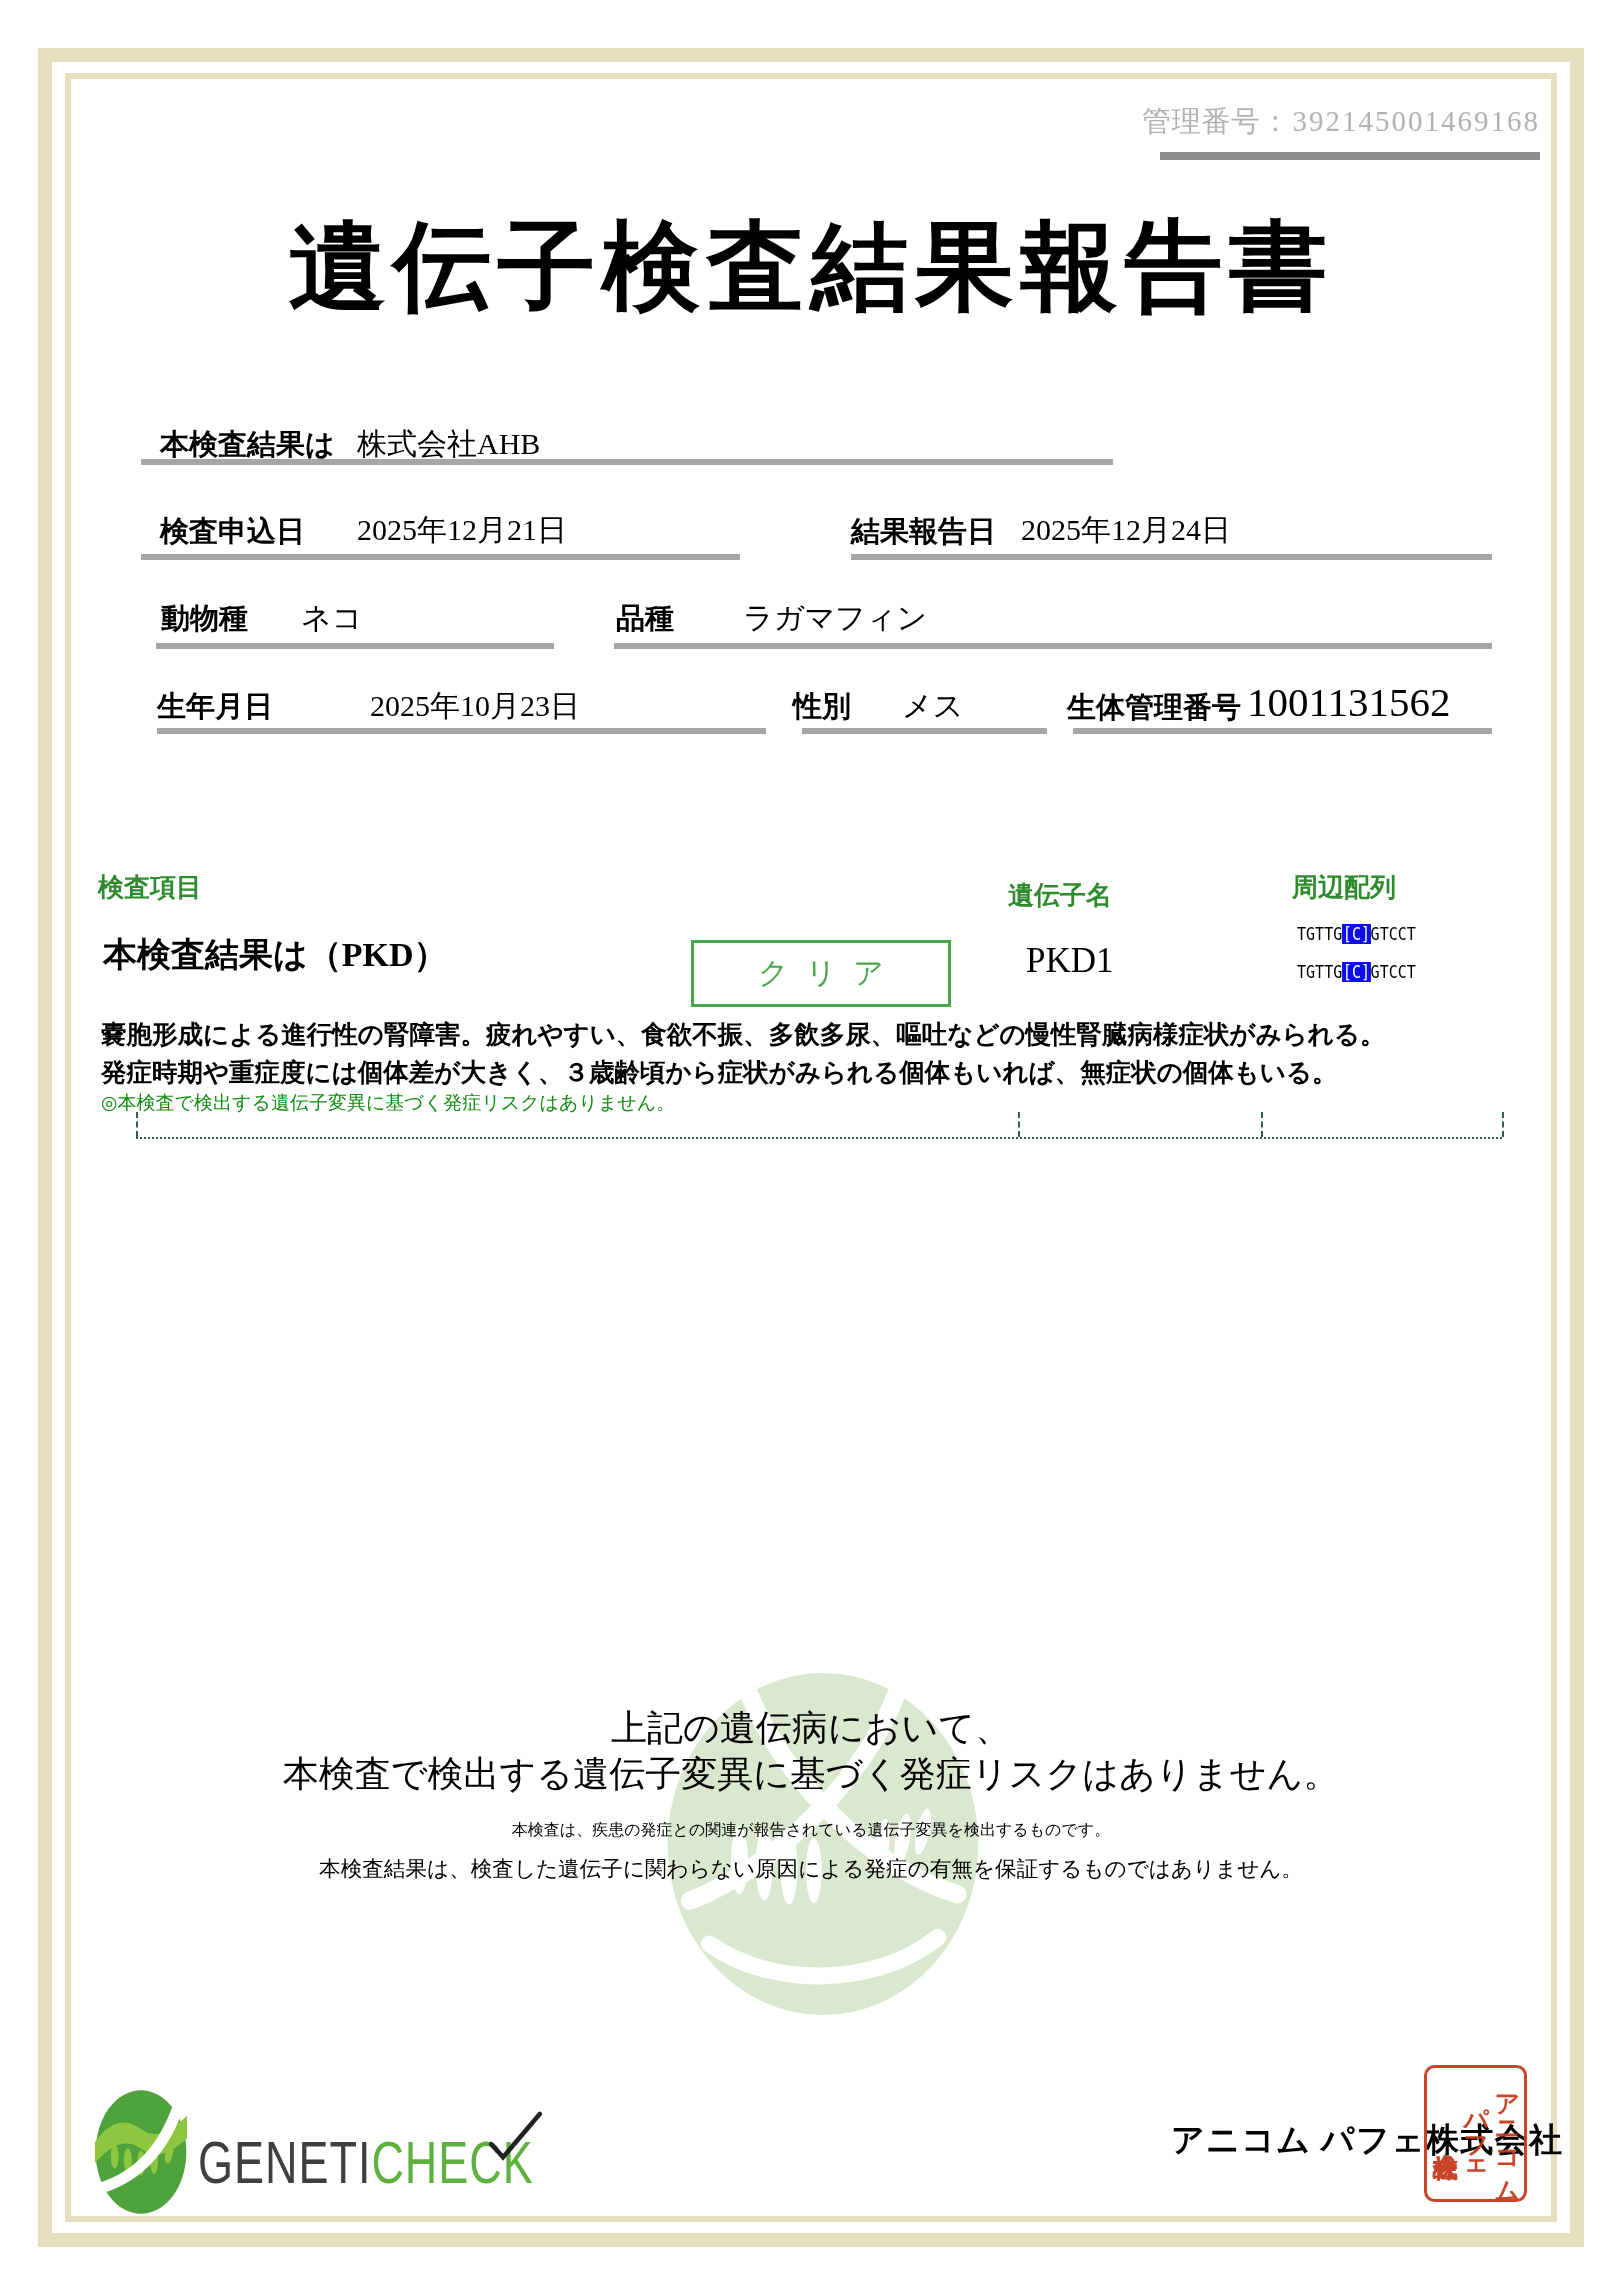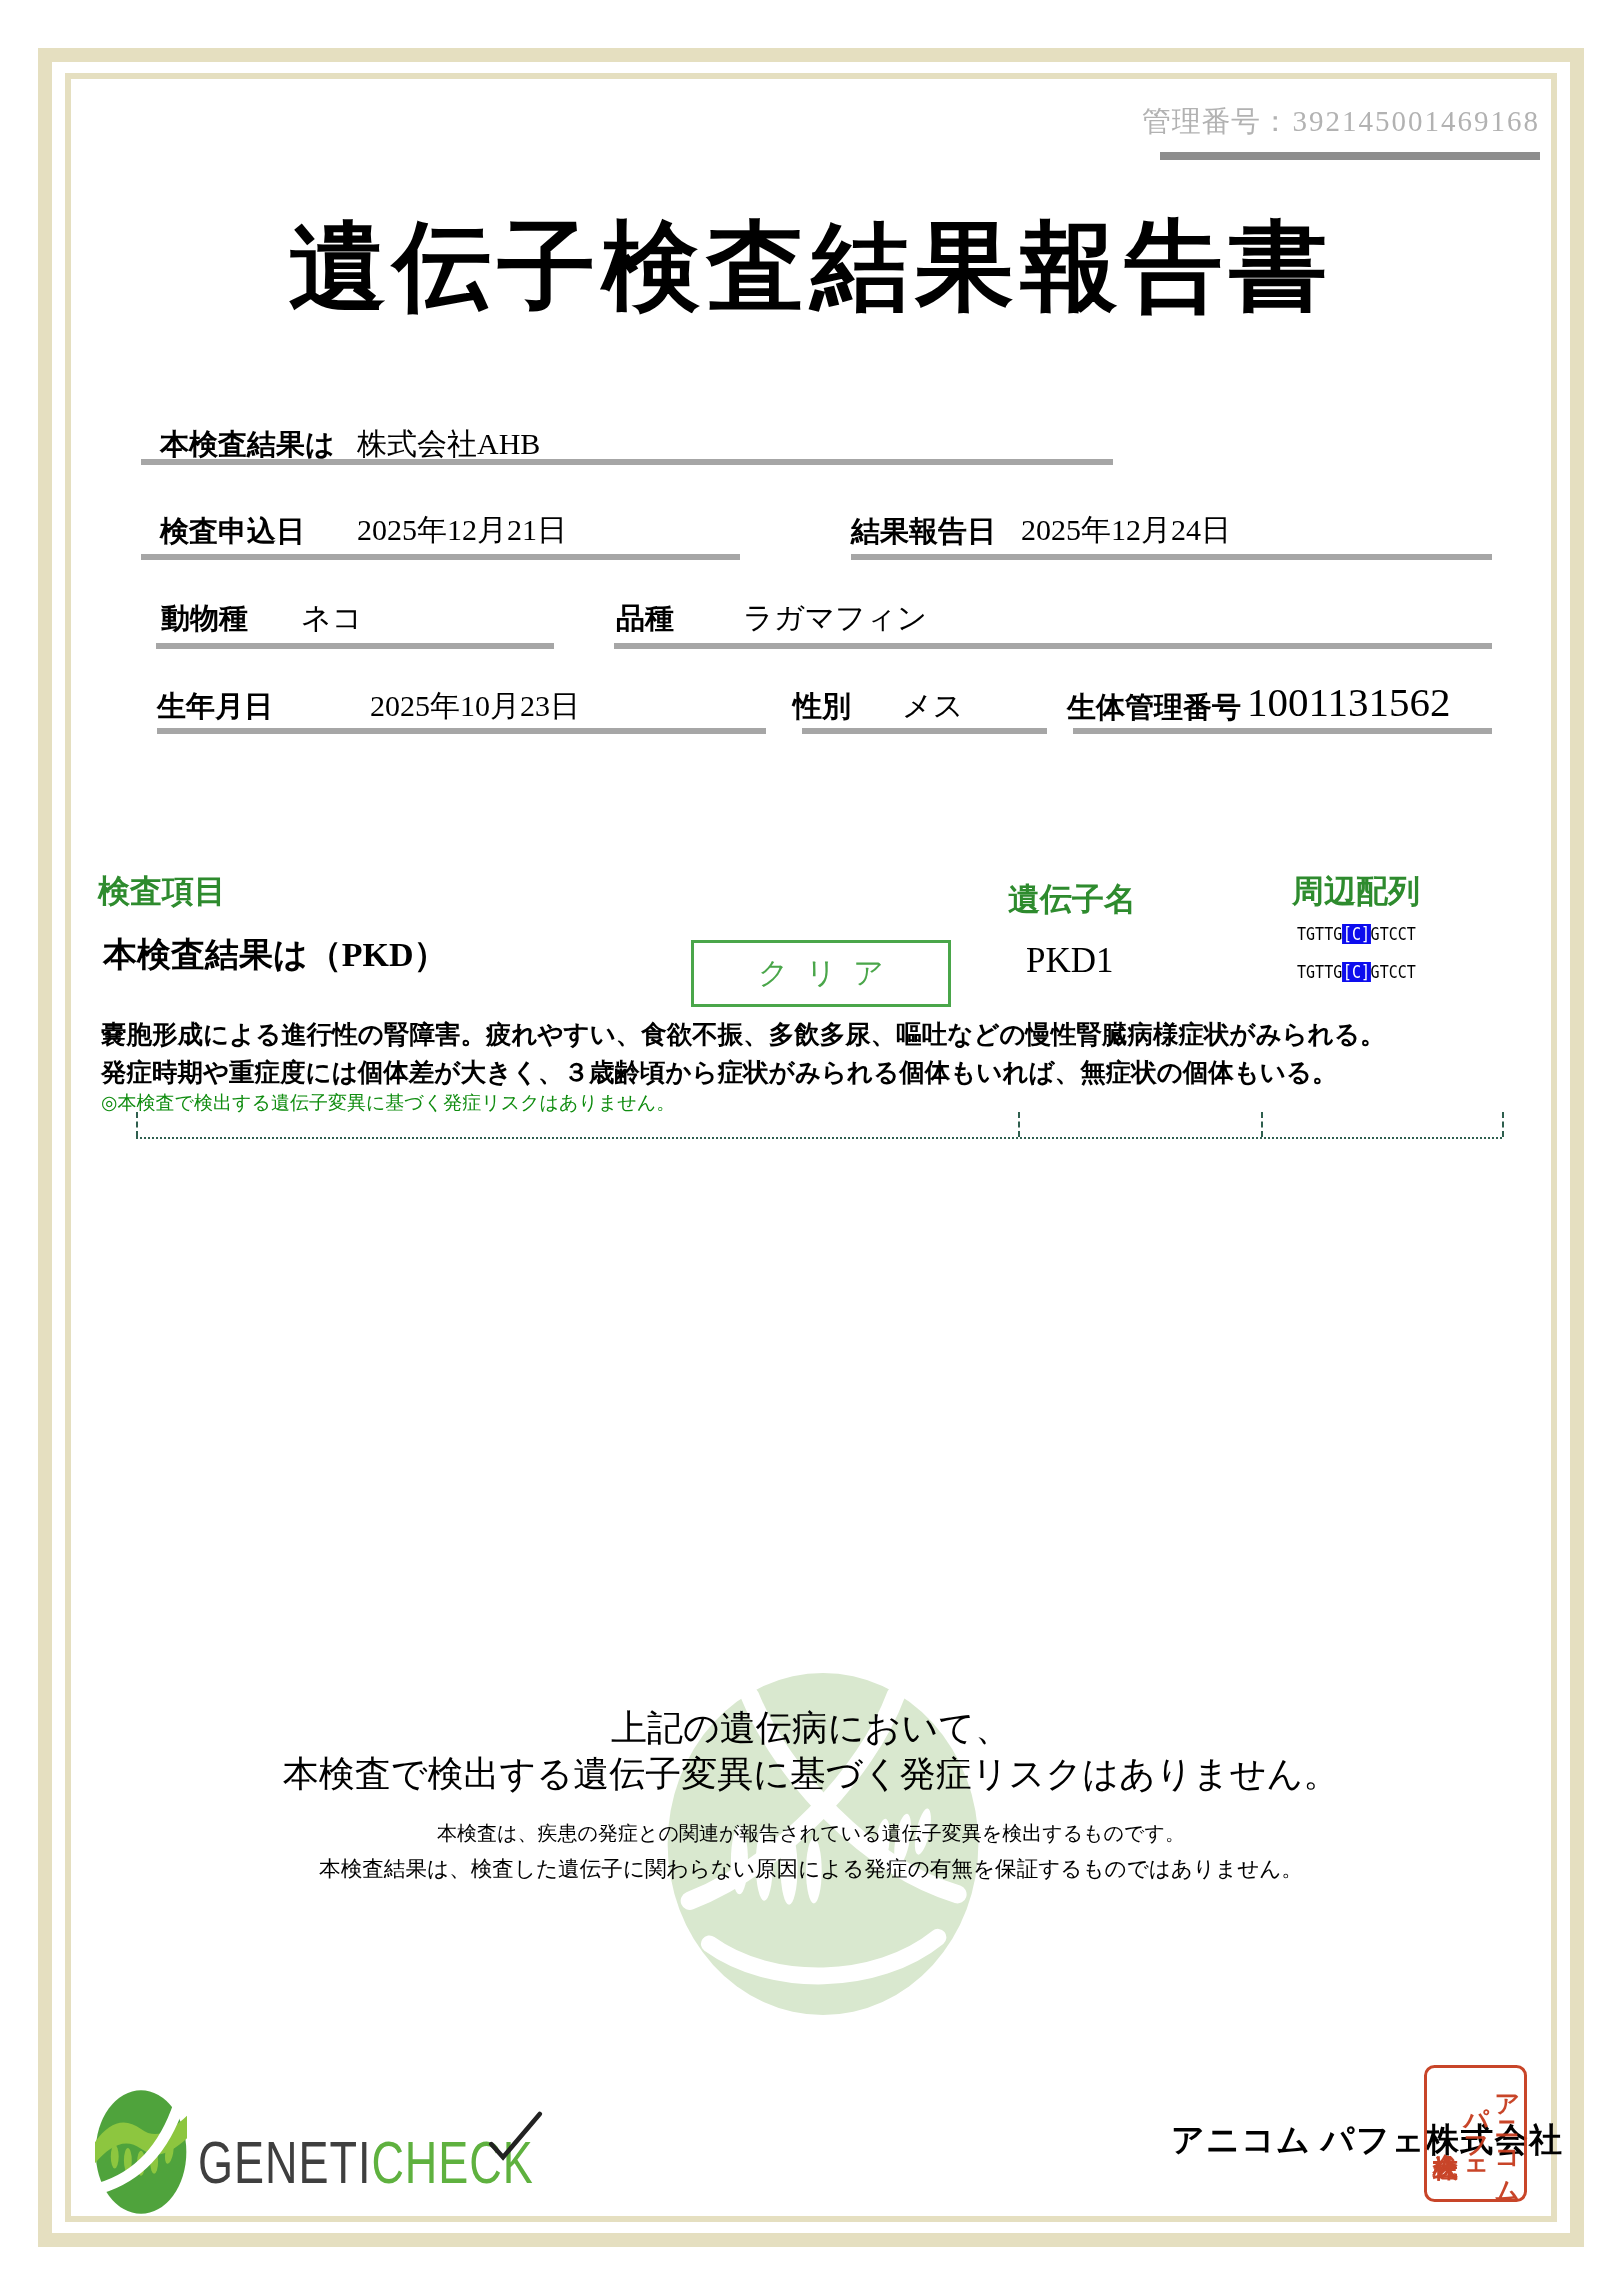--- a/index.html
+++ b/index.html
@@ -25,21 +25,21 @@
 
   
   .title{top:202px;left:0;width:100%;text-align:center;font-size:98px;font-weight:700;letter-spacing:6.5px;}
 
   
   .lbl{font-size:29px;font-weight:700;}
   .val{font-size:30px;font-weight:400;}
   .bar{height:5.9px;background:#a6a6a6;}
 
   
-  .green-h{font-size:32px;font-weight:700;color:#2e8b2e;}
+  .green-h{font-size:26px;font-weight:700;color:#2e8b2e;}
   .disease{font-size:34px;font-weight:700;}
   .result-box{
     top:940px;left:691px;width:260px;height:67px;
     border:3.3px solid #4aa64a;box-sizing:border-box;
     display:flex;align-items:center;justify-content:center;
   }
   .result-box span{font-size:30px;color:#4aa64a;letter-spacing:17px;padding-left:17px;}
   .gene{font-size:35px;}
   .seq-line{font-family:"DejaVu Sans Mono","Liberation Mono",monospace;font-size:17.7px;letter-spacing:0;transform:scaleX(0.85);transform-origin:left top;}
   .seq-line .variant{background:#0d0dee;color:#ffffff;padding:0 0.7px;}
@@ -47,21 +47,21 @@
   .risk{font-size:19px;font-weight:400;color:#0f8c0f;}
 
   
   .v-dash{position:absolute;top:1112px;height:25px;width:0;border-left:2px dashed #2e5f4e;}
   .h-dots{position:absolute;top:1137px;left:136px;width:1366px;height:0;border-top:2.6px dotted #2e5f4e;}
 
   
   .sans{font-family:"Liberation Sans","DejaVu Sans",sans-serif;}
   .sum1{top:1704px;left:0;width:100%;text-align:center;font-size:36px;}
   .sum2{top:1750px;left:0;width:100%;text-align:center;font-size:36px;}
-  .note1{top:1820px;left:0;width:100%;text-align:center;font-size:20px;}
+  .note1{top:1820px;left:0;width:100%;text-align:center;font-size:16px;}
   .note2{top:1854px;left:0;width:100%;text-align:center;font-size:21.6px;}
 
   .watermark{position:absolute;left:666px;top:1671px;width:314px;height:346px;z-index:0;}
   .fg{z-index:1;}
 
   
   .logo-mark{position:absolute;left:95px;top:2089px;width:92px;height:126px;}
   .wordmark{
     position:absolute;left:198px;top:2128px;
     font-family:"Liberation Sans","DejaVu Sans",sans-serif;

